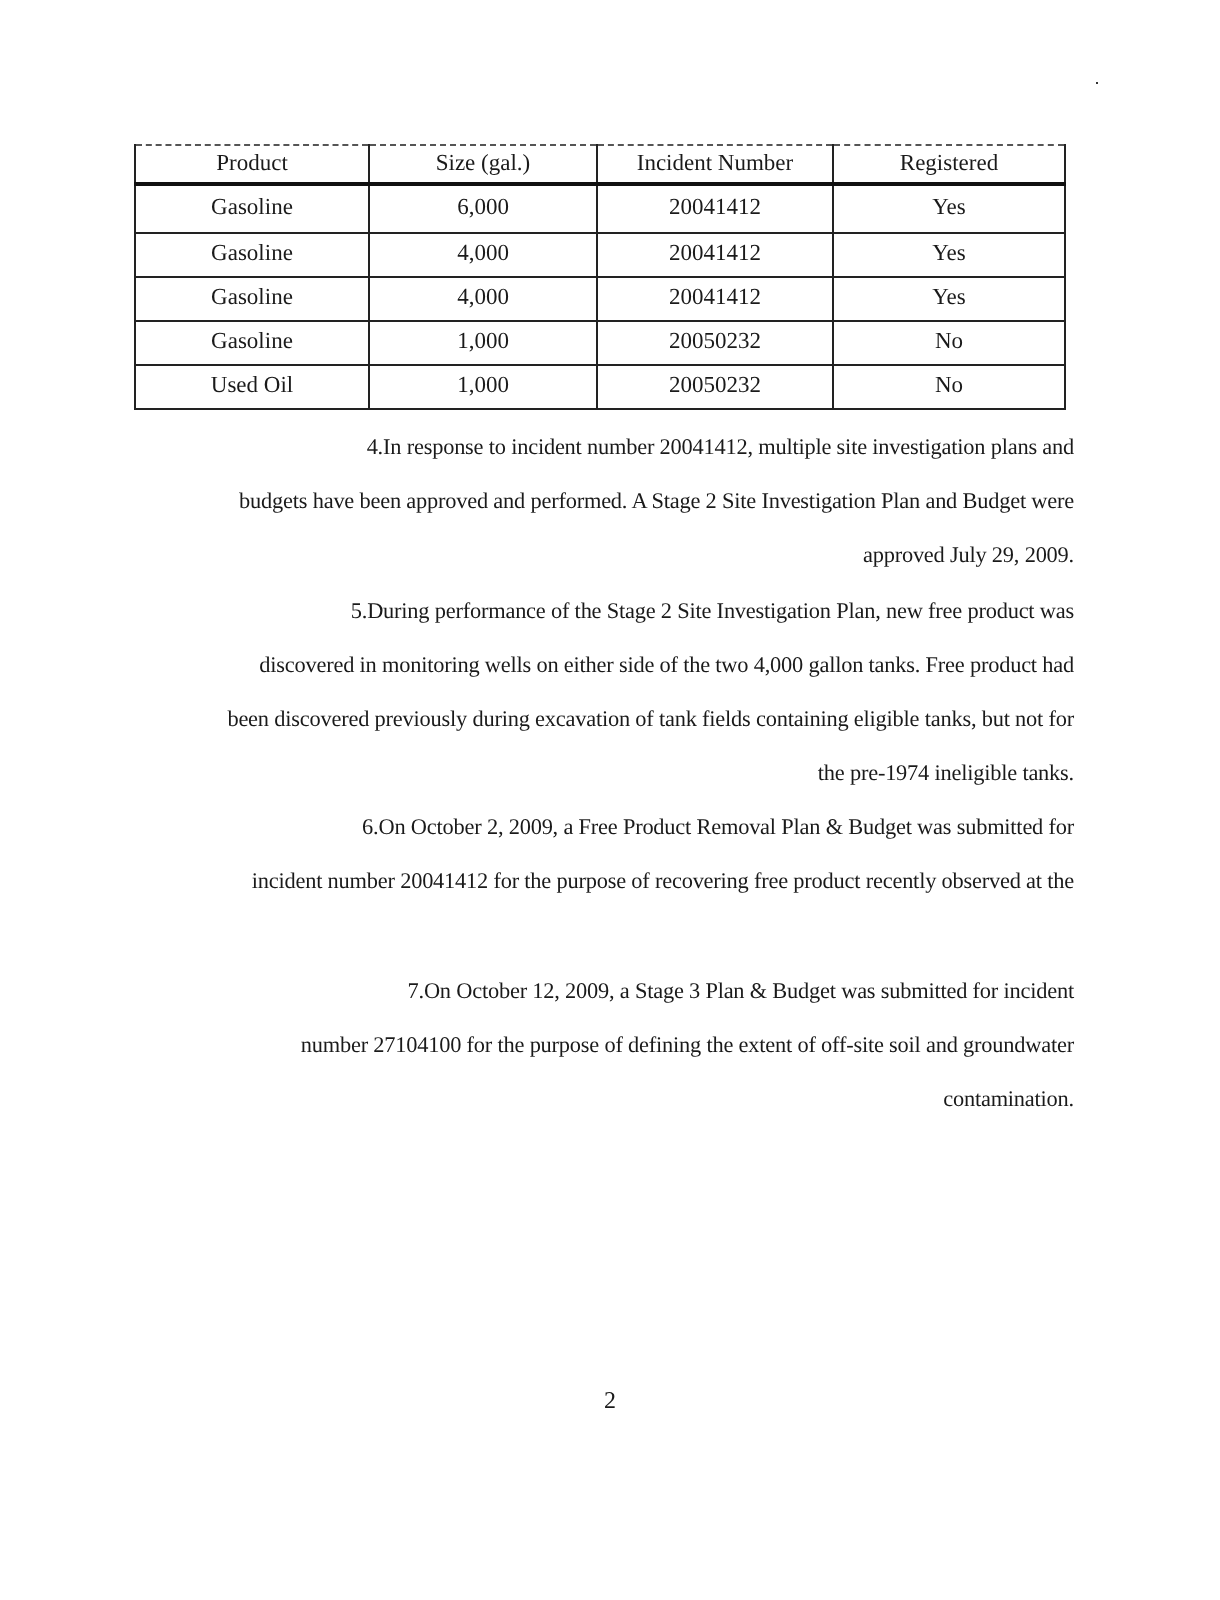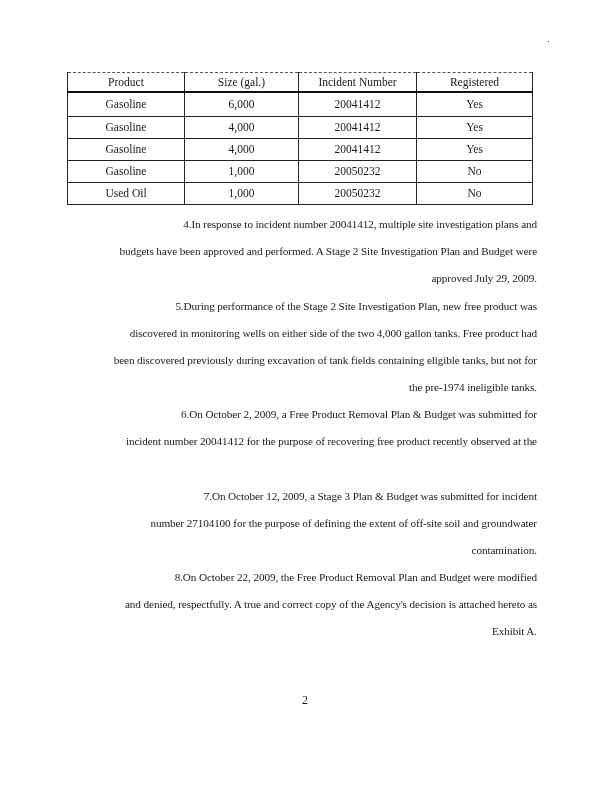--- a/index.html
+++ b/index.html
@@ -153,21 +153,16 @@
     <span class="num">6.</span><span>On October 2, 2009, a Free Product Removal Plan &amp; Budget was submitted for</span><br>
     <span>incident number 20041412 for the purpose of recovering free product recently observed at the</span><br>
   </p>
 
   <p class="para" style="top:483px">
     <span class="num">7.</span><span>On October 12, 2009, a Stage 3 Plan &amp; Budget was submitted for incident</span><br>
     <span>number 27104100 for the purpose of defining the extent of off-site soil and groundwater</span><br>
     <span>contamination.</span>
   </p>
 
-  <p class="para" style="top:564px">
-    <span class="num">8.</span><span>On October 22, 2009, the Free Product Removal Plan and Budget were modified</span><br>
-    <span>and denied, respectfully.  A true and correct copy of the Agency's decision is attached hereto as</span><br>
-    <span>Exhibit A.</span>
-  </p>
 
 
   <div class="page-number">2</div>
 </div>
 
 </body></html>

